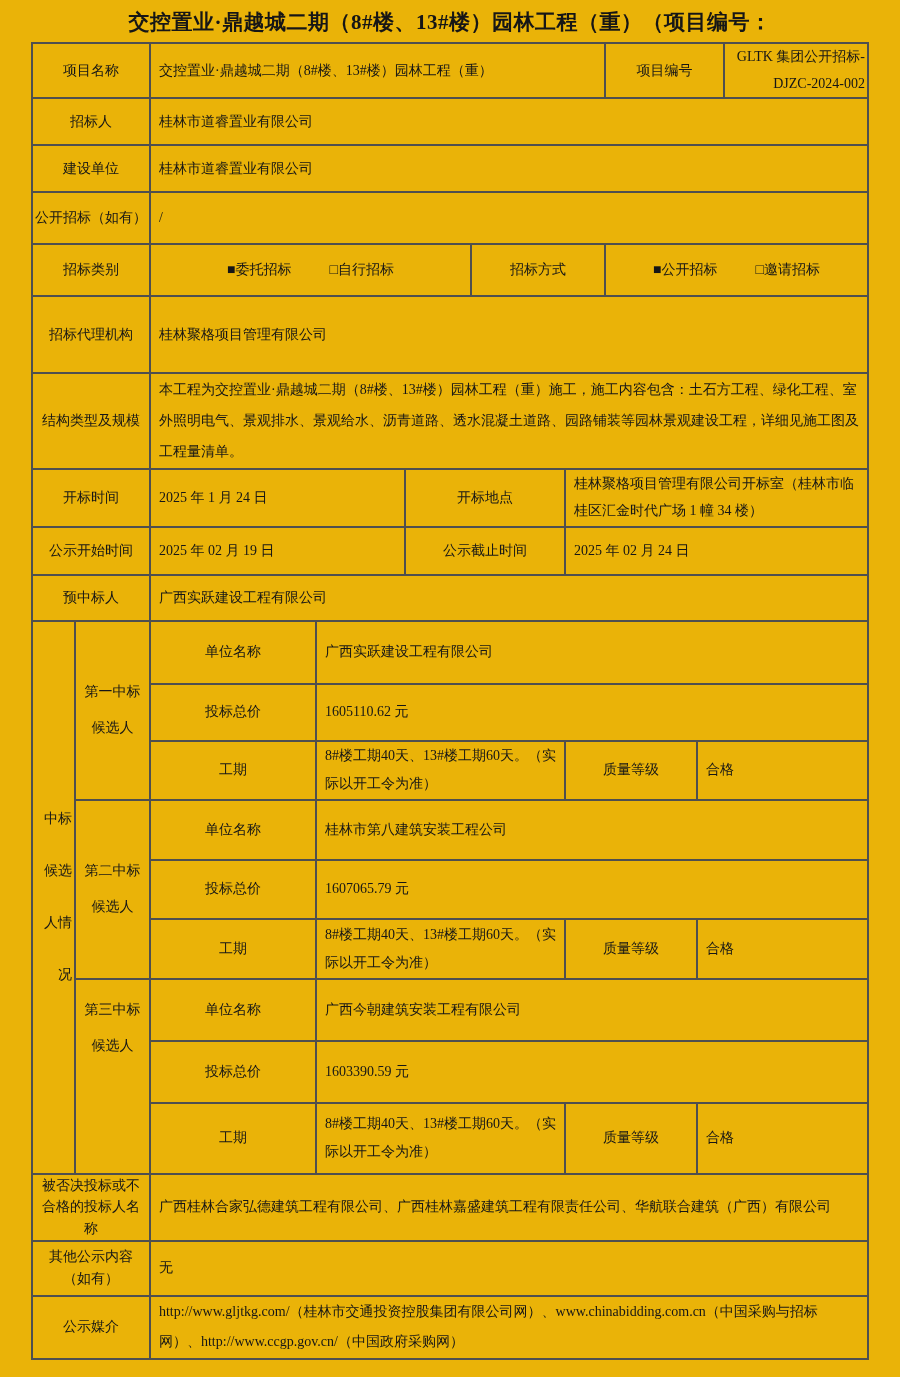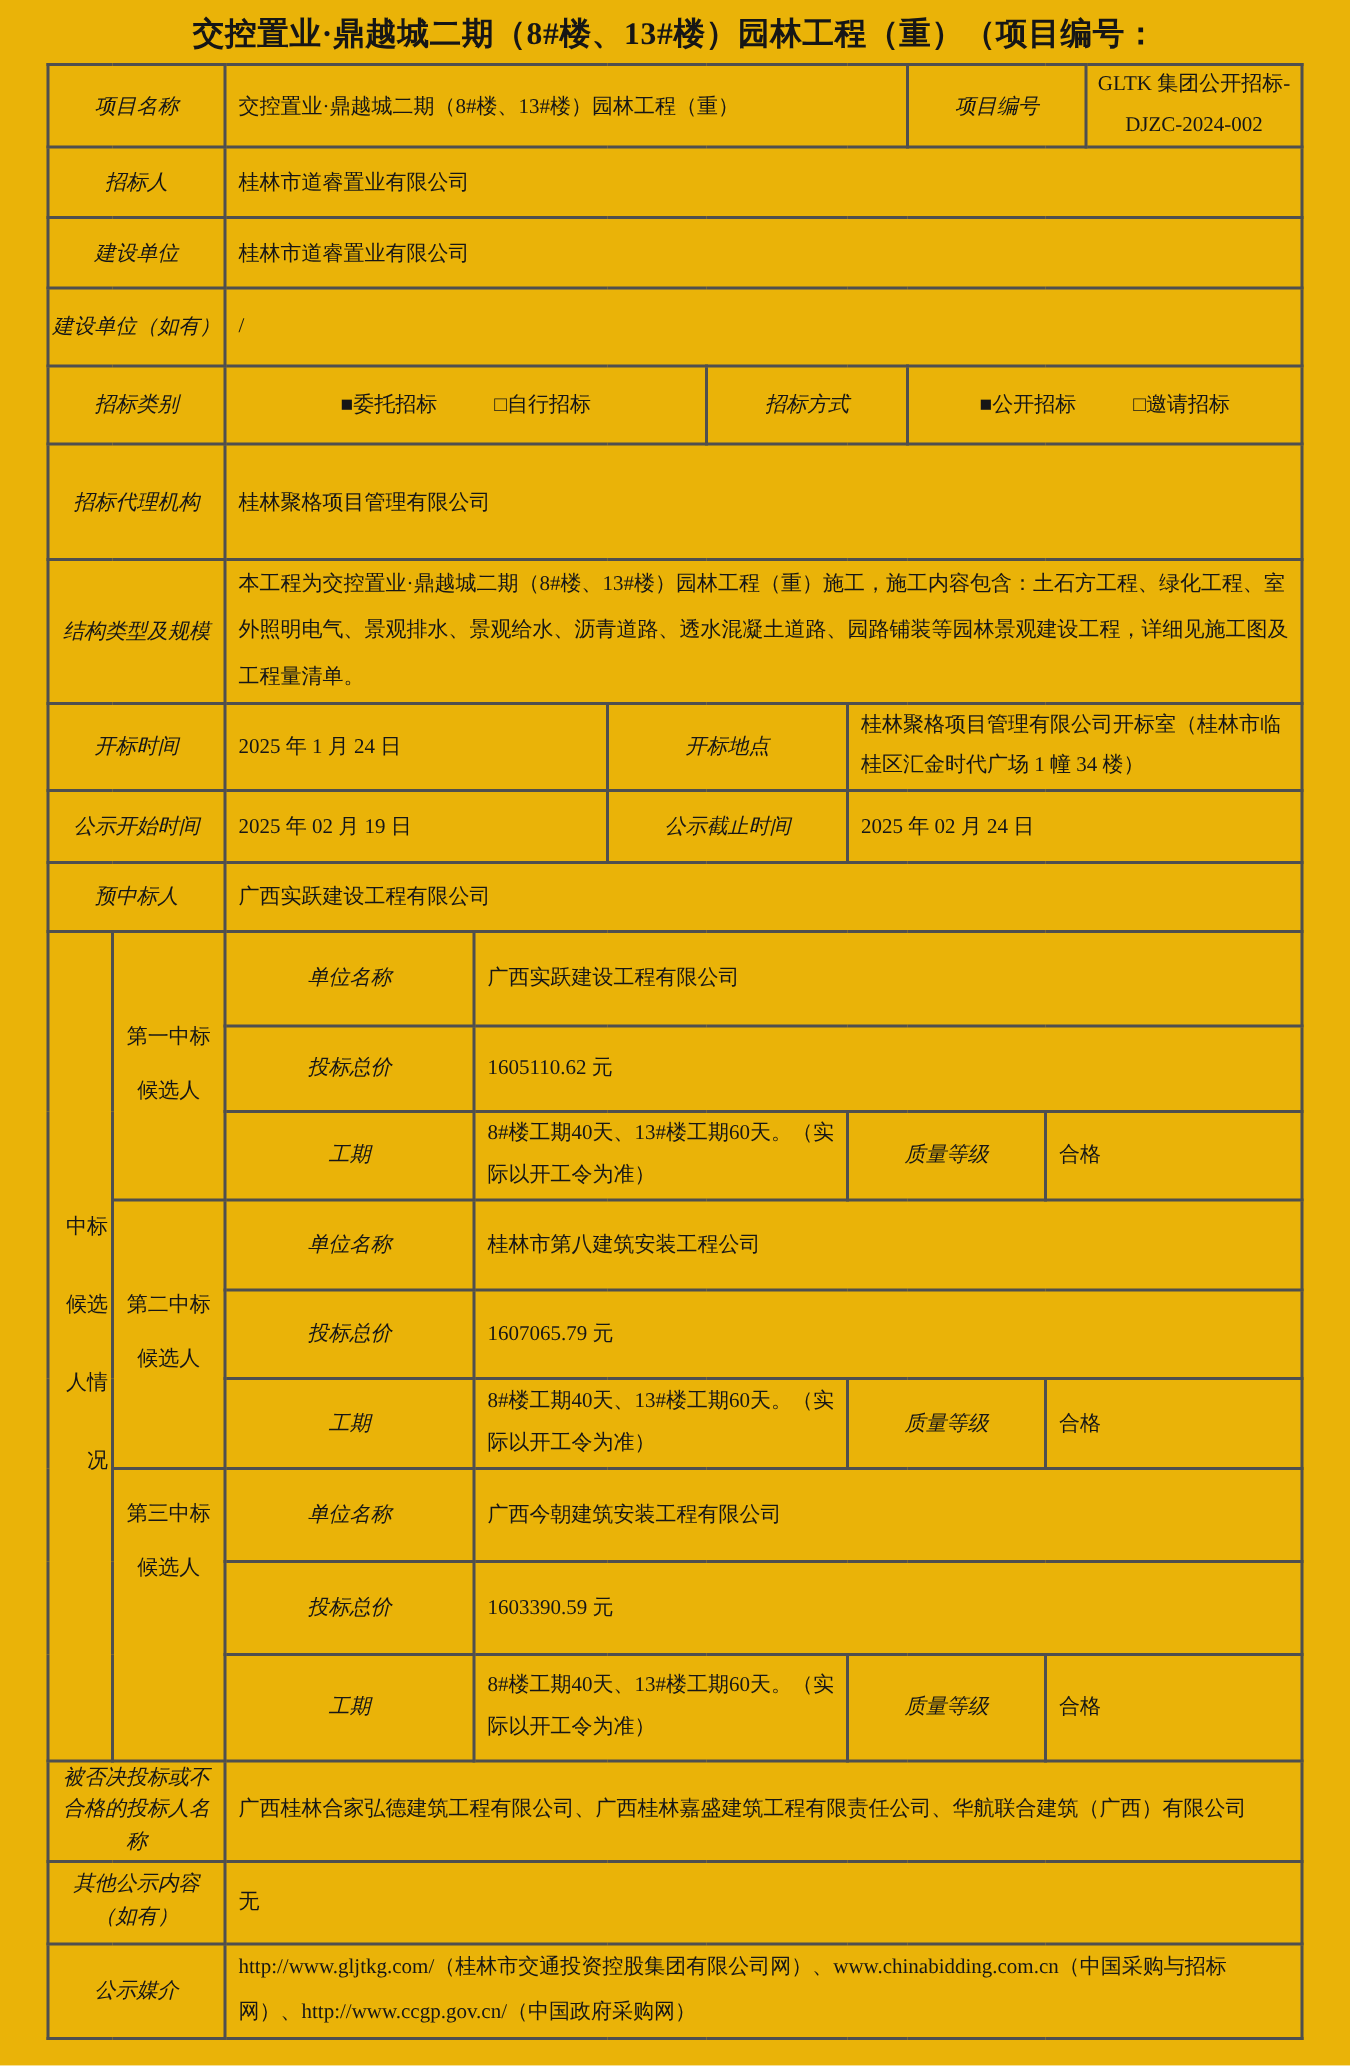--- a/index.html
+++ b/index.html
@@ -18,23 +18,23 @@
     width:836px;margin:2px auto 0 auto;
     border-collapse:collapse;table-layout:fixed;
   }
   td{
     border:2px solid #4f4f4f;
     font-size:14px;
     vertical-align:middle;
     overflow:hidden;
     word-break:break-word;
   }
-  .lbl{text-align:center;padding:0 1px;font-style:italic;}
+  .lbl{text-align:center;padding:0 1px;}
   .val{text-align:left;padding:0 8px;border-radius:27px;}
-  .ctr{text-align:center;padding:0 2px;line-height:1.9;}
+  .ctr{text-align:right;padding:0 2px;line-height:1.9;}
   .lh19{line-height:1.9;}
   .lh20{line-height:2.0;}
   .lh215{line-height:2.15;}
   .lh22{line-height:2.2;padding-top:1px;}
   .vert{line-height:3.7;text-align:right;padding:0 2px;}
   .rank{line-height:2.6;text-align:center;}
   .rank-top{vertical-align:top;padding-top:12px;}
   span.narrow{display:inline-block;max-width:100px;line-height:1.55;}
   span.rankw{display:inline-block;max-width:60px;}
   .chk{display:flex;justify-content:center;align-items:center;gap:38px;}
@@ -74,21 +74,21 @@
       <td class="lbl" colspan="2">招标人</td>
       <td class="val" colspan="8">桂林市道睿置业有限公司</td>
     </tr>
 
     <tr style="height:47px">
       <td class="lbl" colspan="2">建设单位</td>
       <td class="val" colspan="8">桂林市道睿置业有限公司</td>
     </tr>
 
     <tr style="height:52px">
-      <td class="lbl" colspan="2">建设单位（如有）</td>
+      <td class="lbl" colspan="2">公开招标（如有）</td>
       <td class="val" colspan="8">/</td>
     </tr>
 
     <tr style="height:52px">
       <td class="lbl" colspan="2">招标类别</td>
       <td colspan="3">
         <div class="chk">
           <span>■委托招标</span>
           <span>□自行招标</span>
         </div>

